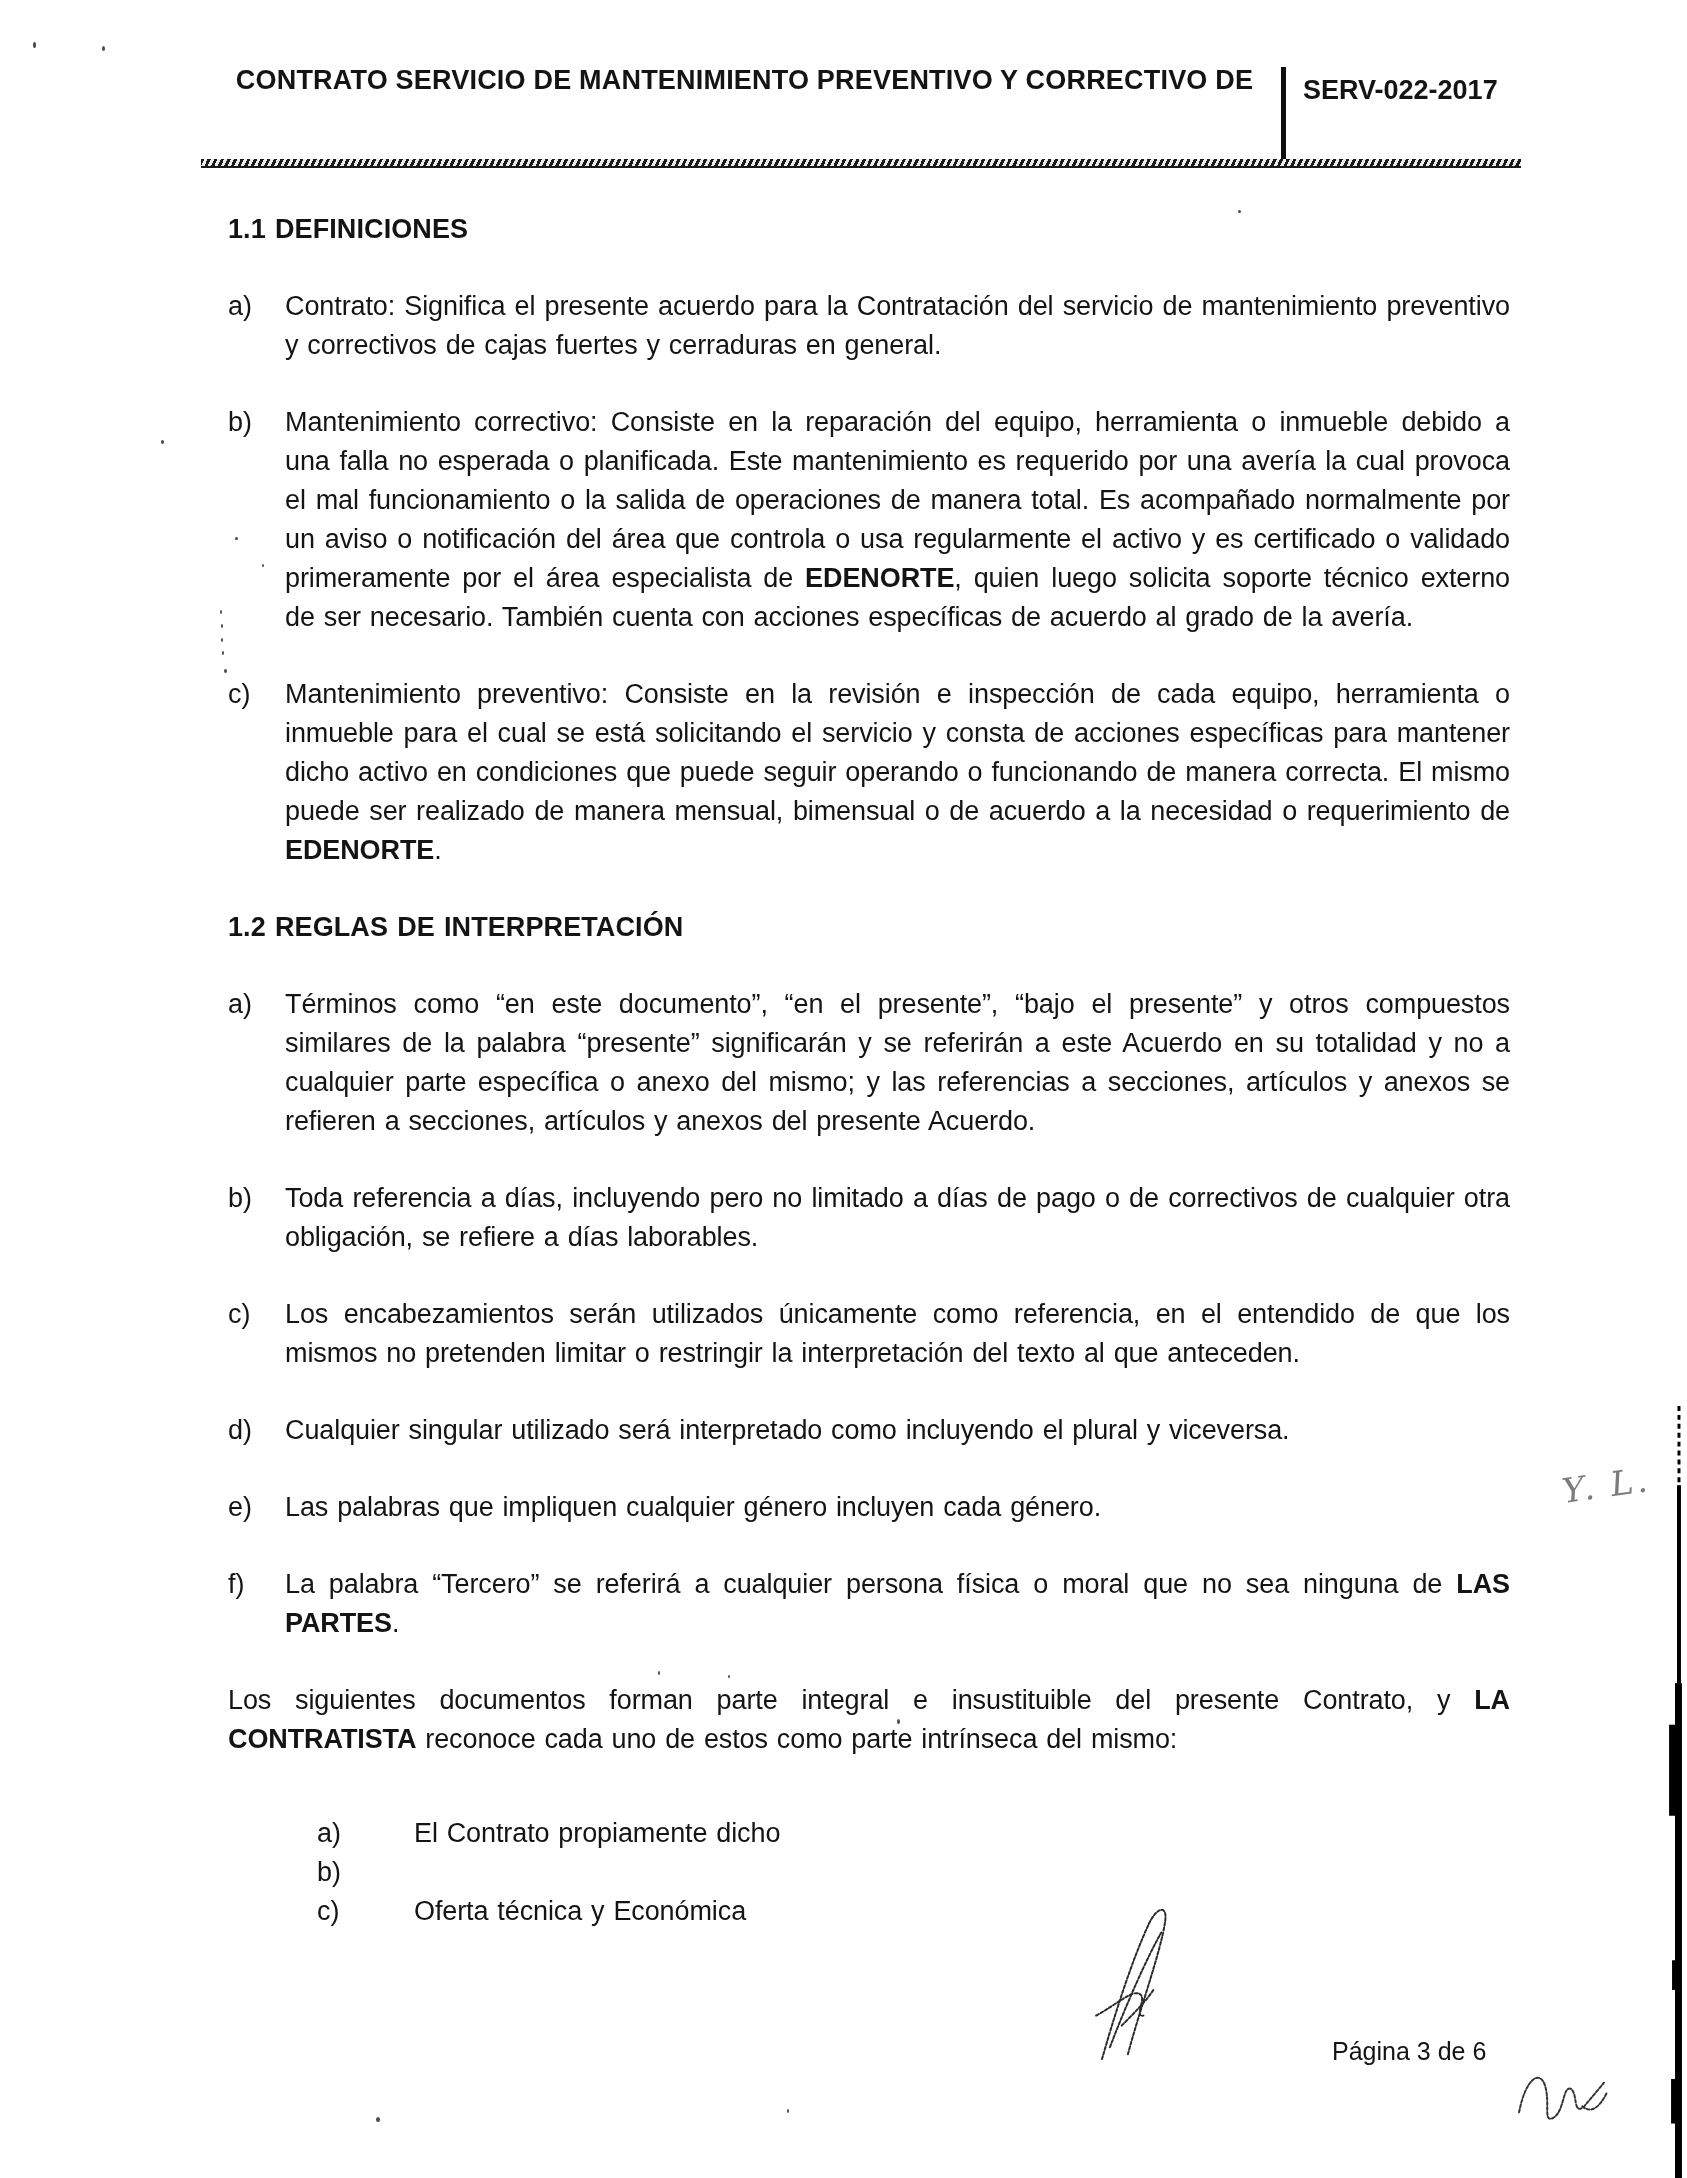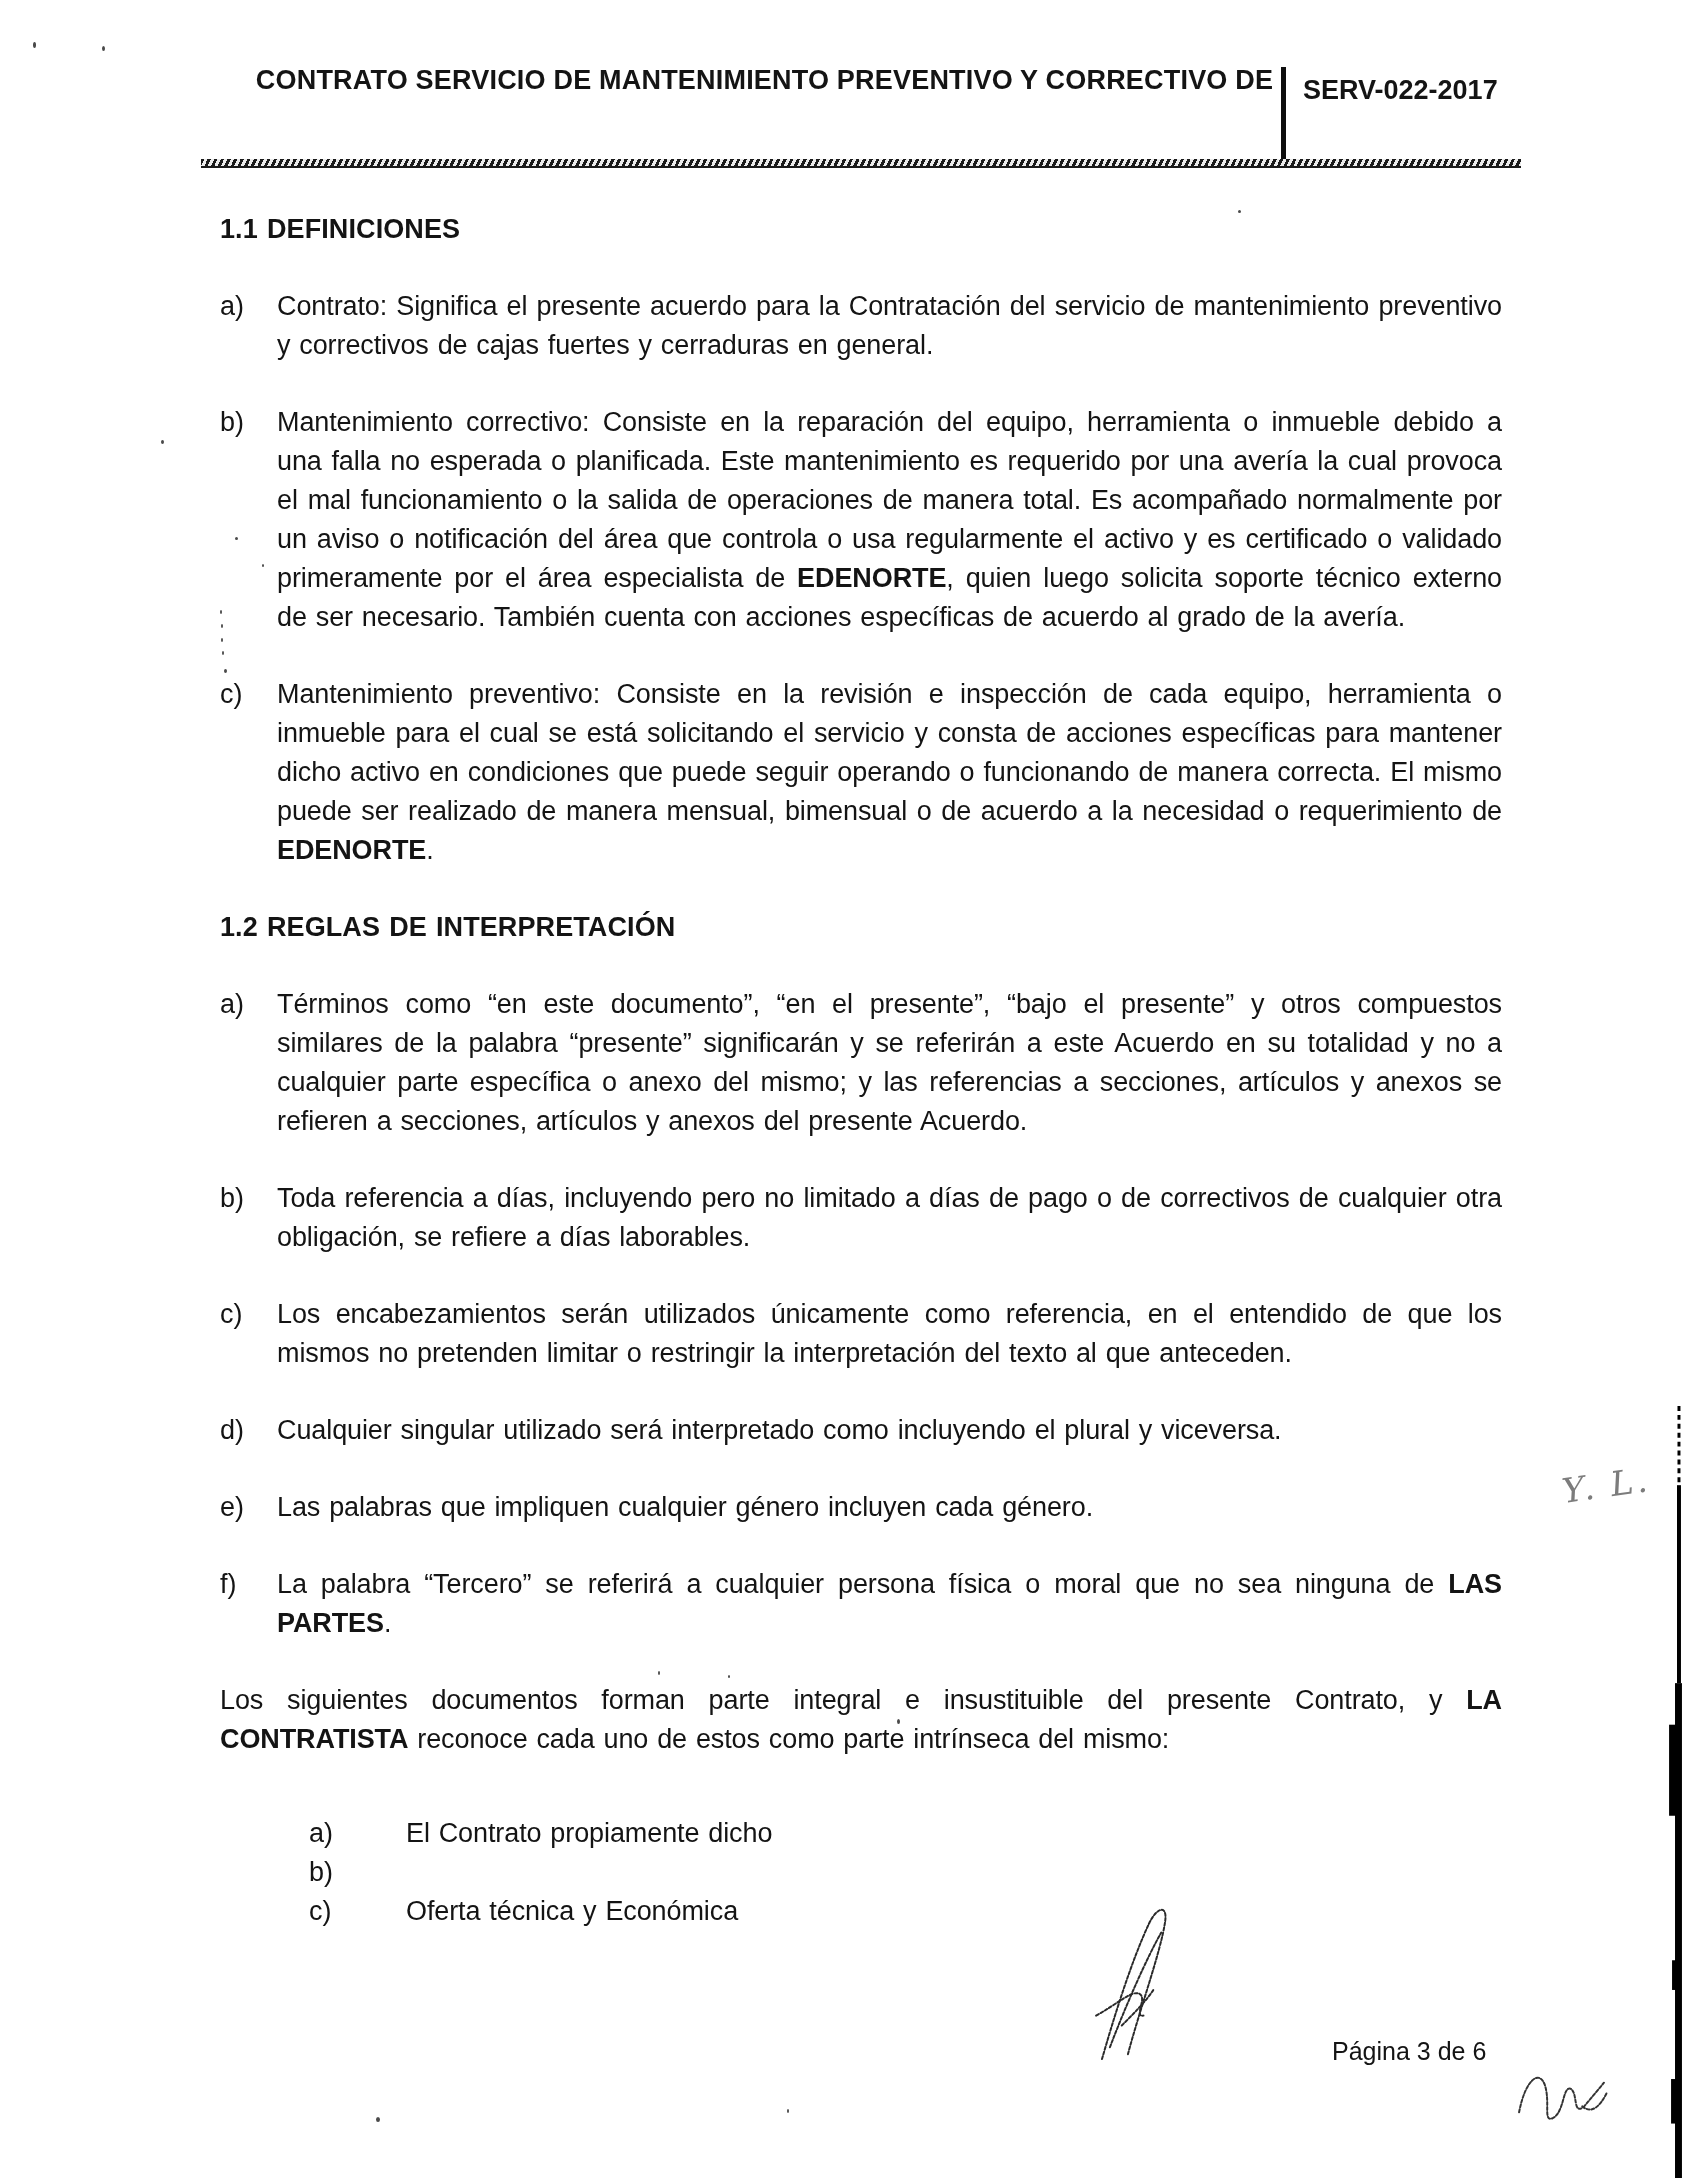--- a/index.html
+++ b/index.html
@@ -4,38 +4,38 @@
 <style>
   html,body{margin:0;padding:0}
   body{
     width:1687px;height:2178px;position:relative;overflow:hidden;
     background:#ffffff;color:#141414;
     font-family:"Liberation Sans",sans-serif;
     -webkit-font-smoothing:antialiased;
   }
   
   .header-title{
-    position:absolute;left:236px;top:61px;width:1057px;
+    position:absolute;left:216px;top:61px;width:1057px;
     text-align:center;font-weight:bold;font-size:27px;line-height:38px;
     letter-spacing:0.2px;
   }
   .header-title .tline{display:block;white-space:nowrap}
   .header-sep{position:absolute;left:1281px;top:67px;width:5px;height:95px;background:#0e0e0e}
   .header-code{
     position:absolute;left:1303px;top:71px;
     font-weight:bold;font-size:27px;line-height:38px;white-space:nowrap;
   }
   .header-rule{
     position:absolute;left:201px;top:159px;width:1320px;height:7px;
     background:repeating-linear-gradient(115deg,#1b1b1b 0 3px,#ececec 3px 6px);
     border-bottom:2px solid #1a1a1a;
   }
   
   .content{
-    position:absolute;left:220px;top:172px;width:1282px;
+    position:absolute;left:228px;top:172px;width:1282px;
     font-size:27px;line-height:39px;letter-spacing:-0.1px;word-spacing:1.5px;
   }
   .block{margin-top:38px}
   .heading{font-weight:bold;font-size:27px;letter-spacing:0.1px}
   .item{display:flex}
   .item-label{flex:0 0 57px}
   .item-text{flex:1;text-align:justify}
   .paragraph{text-align:justify}
   .sublist{margin-top:55px}
   .subitem{display:flex;margin-left:89px}

